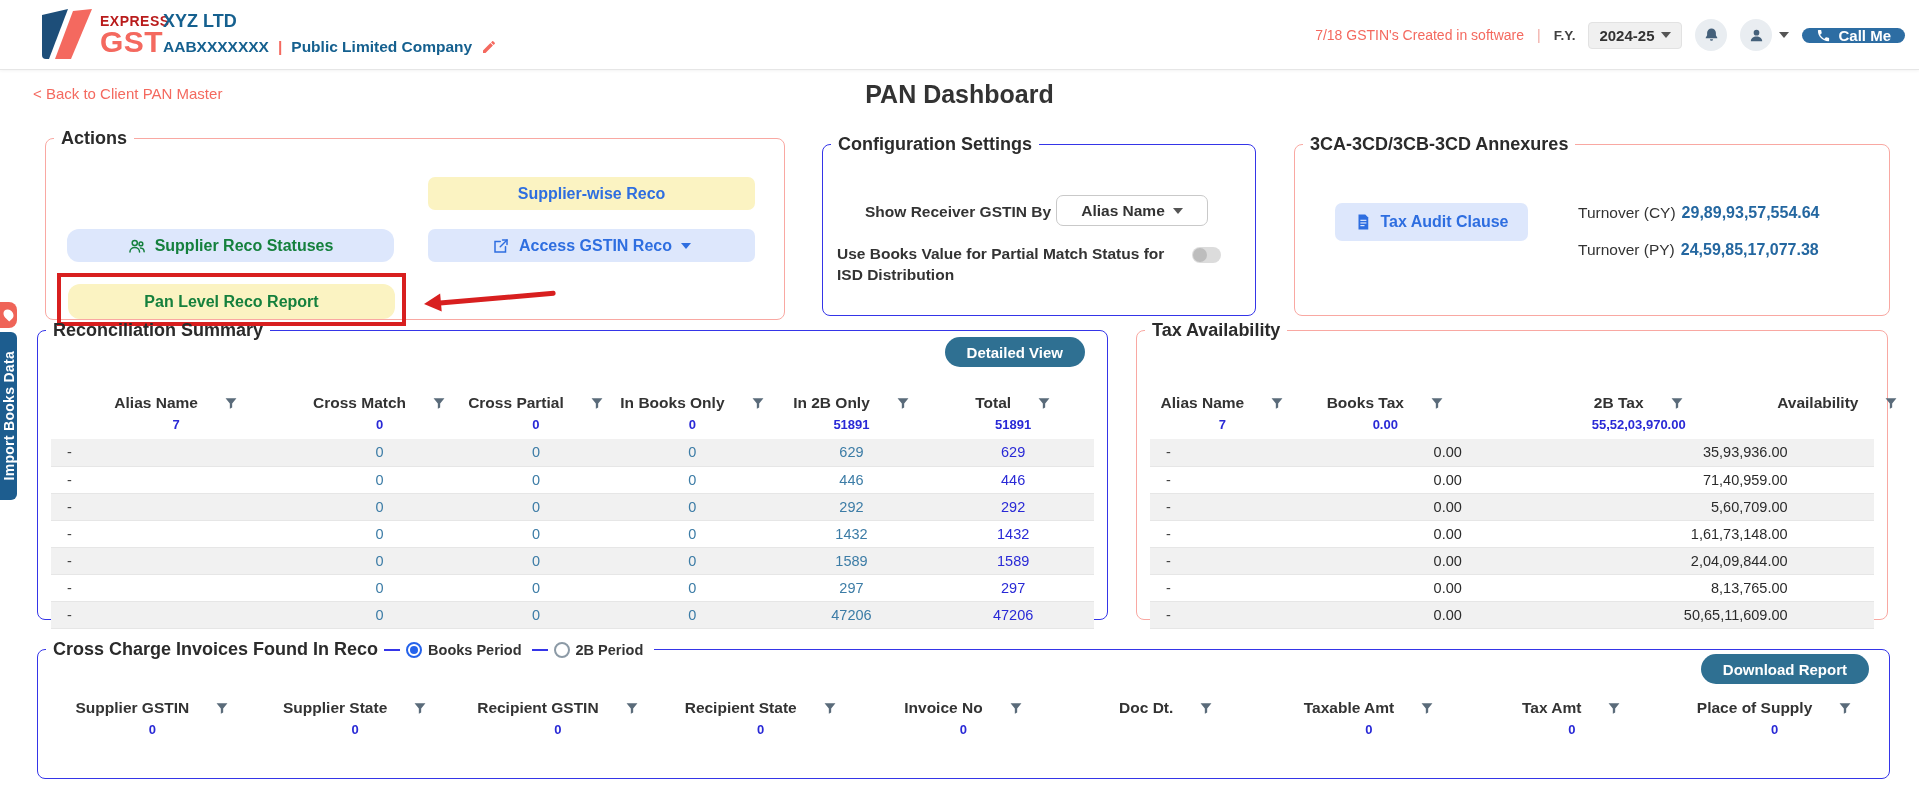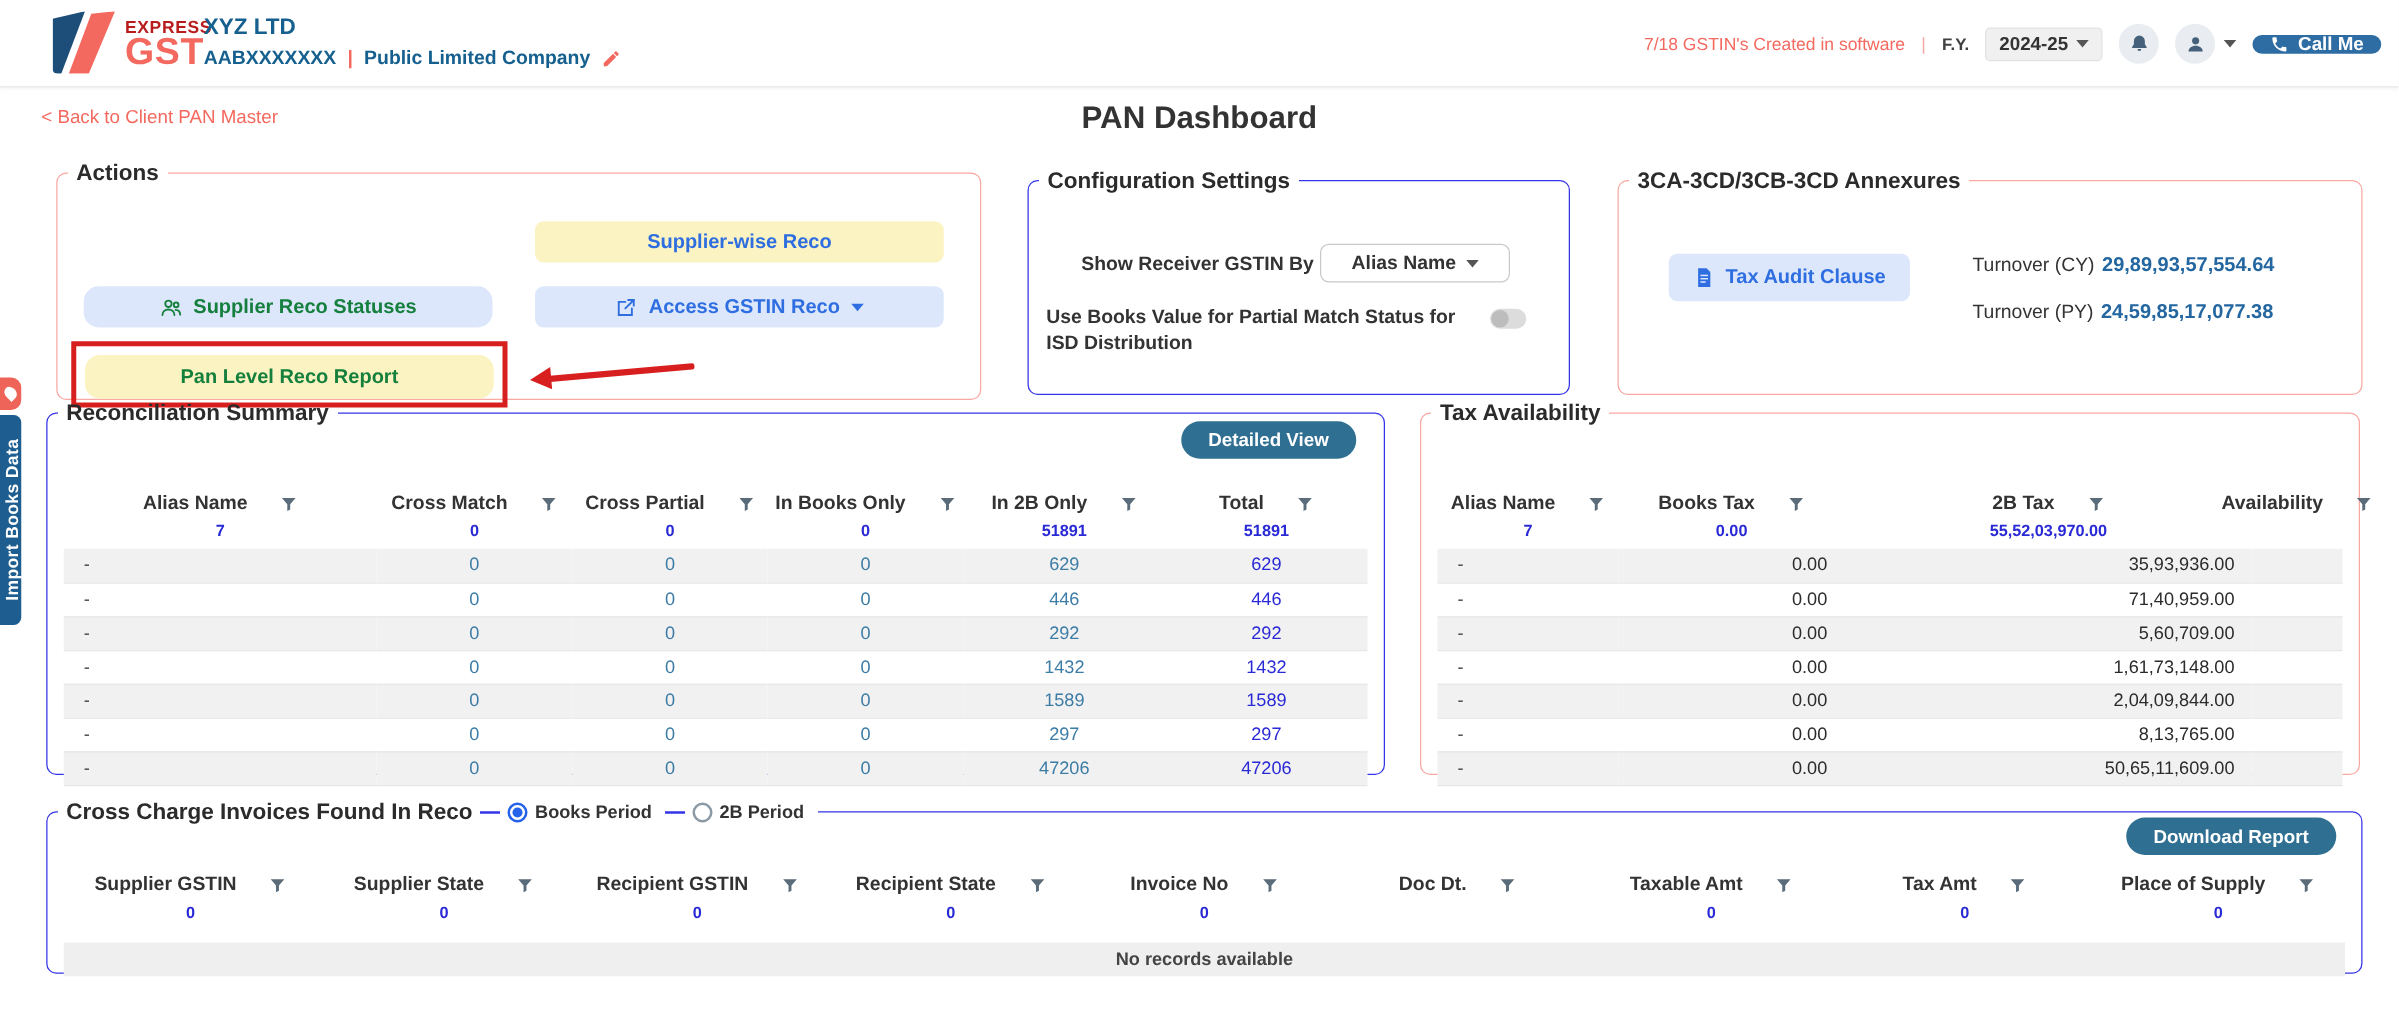--- a/index.html
+++ b/index.html
@@ -593,23 +593,20 @@
               <td>0</td>
               <td>0</td>
               <td>0</td>
             </tr>
           </thead>
           <tbody class="striped"></tbody>
           <tbody>
             <tr class="spacer">
               <td colspan="9"></td>
             </tr>
-            <tr>
-              <td class="norecords" colspan="9">No records available</td>
-            </tr>
           </tbody>
         </table>
       </div>
   </fieldset>
 
   <div class="side-nub">
       <div class="drop"></div>
     </div>
   <div class="side-tab">
     <span>Import Books Data</span>

